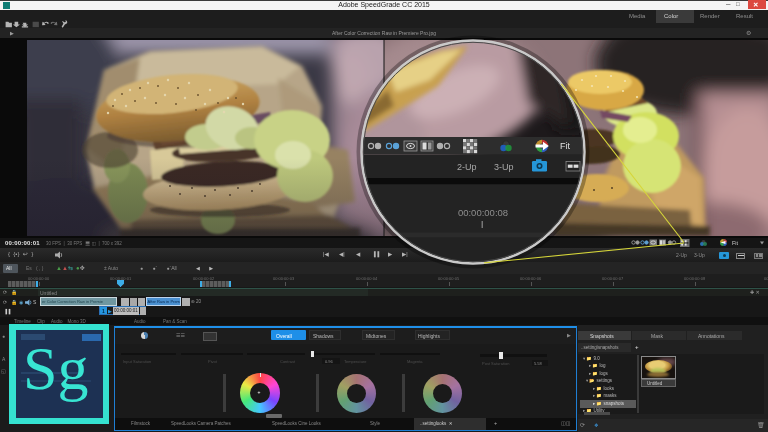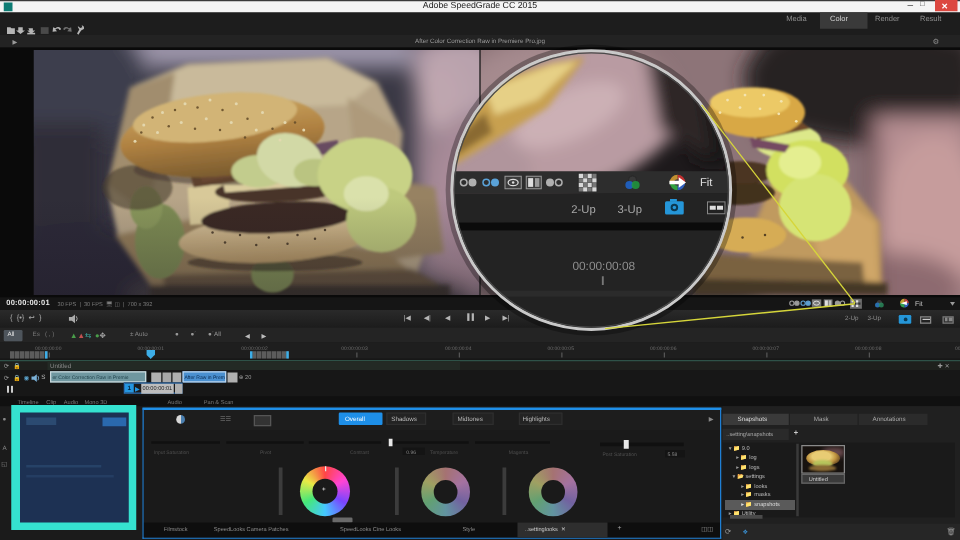--- a/index.html
+++ b/index.html
@@ -498,20 +498,21 @@
   <div class="tx" style="left:2px;top:333px;font-size:5px;color:#888;">●</div>
   <div class="tx" style="left:2px;top:356px;font-size:5px;color:#888;">A</div>
   <div class="tx" style="left:1px;top:368px;font-size:5px;color:#888;">◱</div>
 
   <div class="abs" style="left:9px;top:323.5px;width:100px;height:100.5px;background:#35e2d0;"></div>
   <div class="abs" style="left:15.5px;top:330px;width:87px;height:87.5px;background:#1d3153;"></div>
   <div class="abs" style="left:21px;top:334px;width:24px;height:6px;background:#2b4a71;"></div>
   <div class="abs" style="left:82px;top:334px;width:19px;height:6.5px;background:#2a69ae;"></div>
   <div class="abs" style="left:21px;top:372px;width:60px;height:2px;background:#2b4a71;opacity:0.7;"></div>
   <div class="abs" style="left:21px;top:380px;width:70px;height:2px;background:#2b4a71;opacity:0.5;"></div>
+  <div class="tx" style="left:23px;top:337px;font-size:62px;line-height:1;color:#38e5d3;font-family:'Liberation Serif',serif;">Sg</div>
 
   <svg class="abs" style="left:0;top:0;" width="768" height="432" viewBox="0 0 768 432">
     <defs>
       <clipPath id="mag">
           <circle cx="473" cy="152" r="111.5"></circle>
         </clipPath>
       <filter id="mb6" x="-50%" y="-50%" width="200%" height="200%">
           <feGaussianBlur stdDeviation="6"></feGaussianBlur>
         </filter>
       <filter id="mb3" x="-50%" y="-50%" width="200%" height="200%">

